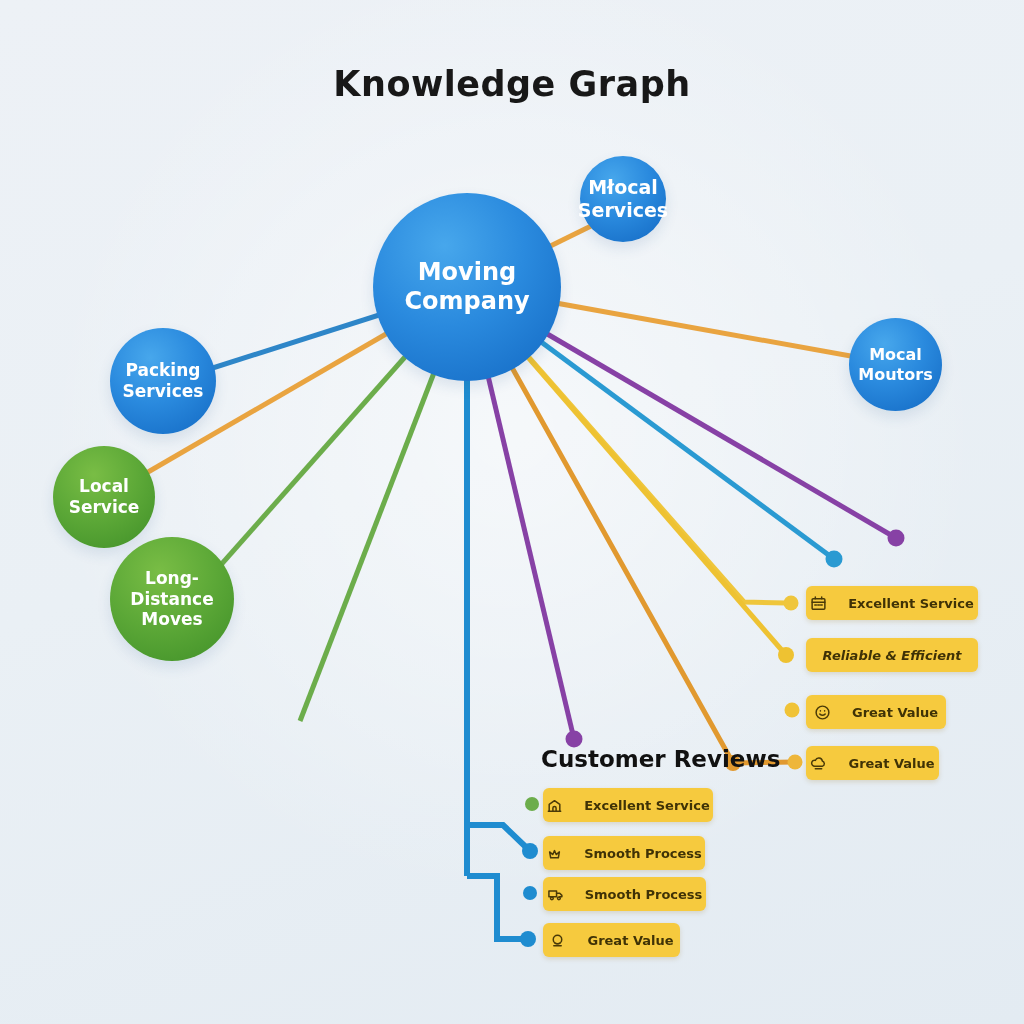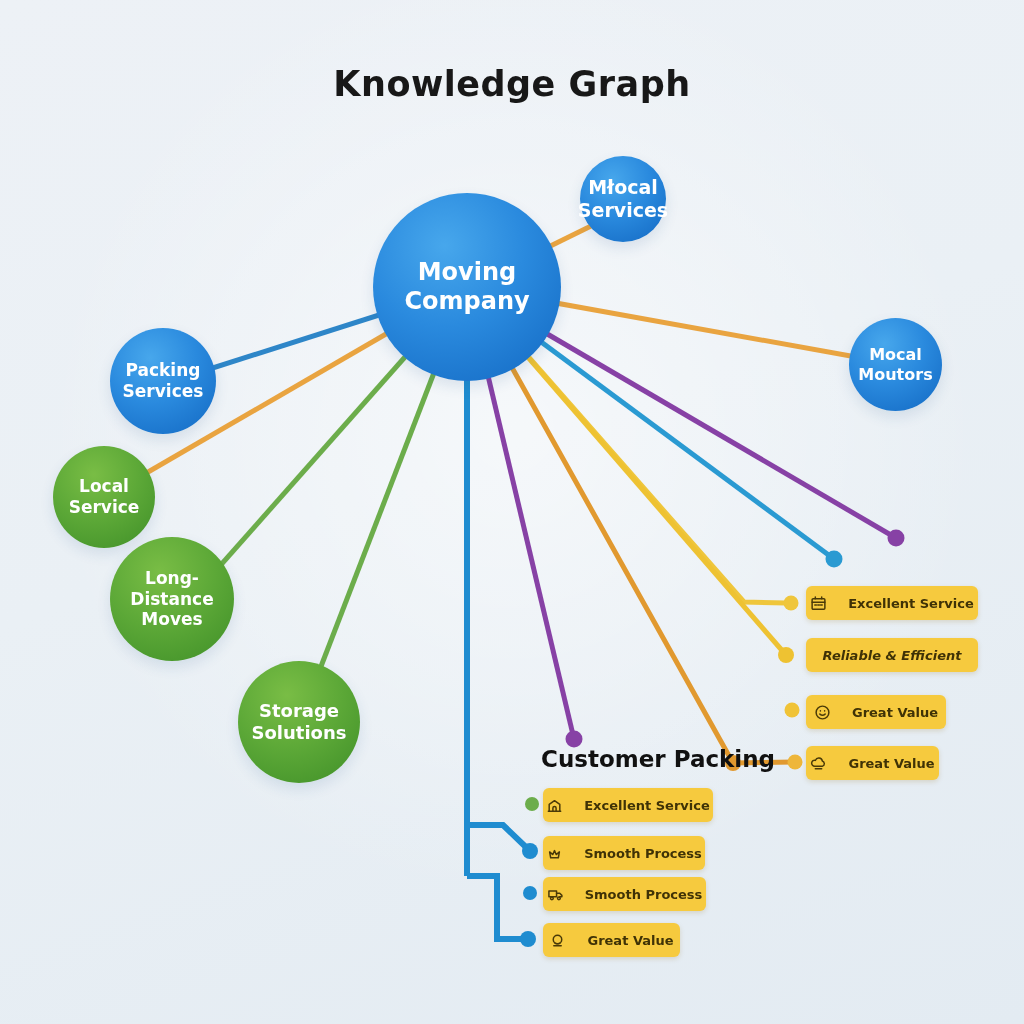--- a/index.html
+++ b/index.html
@@ -95,24 +95,20 @@
 Services</span>
   </div>
   <div class="node green" style="left:53px;top:446px;width:102px;height:102px;font-size:17px;">
     <span>Local
 Service</span>
   </div>
   <div class="node green" style="left:110px;top:537px;width:124px;height:124px;font-size:17px;">
     <span>Long-Distance
 Moves</span>
   </div>
-  <div class="node green" style="left:238px;top:661px;width:122px;height:122px;font-size:18px;">
-    <span>Storage
-Solutions</span>
-  </div>
 
   <div class="badge" style="left:806px;top:586px;width:172px;height:34px;">
     <span class="bicon">
       <svg width="17" height="17" viewBox="0 0 16 16" fill="none" stroke="#4a3a08" stroke-width="1.4" stroke-linecap="round">
         <rect x="2" y="3.5" width="12" height="10" rx="1"></rect>
           <line x1="2" y1="6.8" x2="14" y2="6.8"></line>
         <line x1="5" y1="1.8" x2="5" y2="3.5"></line>
           <line x1="11" y1="1.8" x2="11" y2="3.5"></line>
         <line x1="4.5" y1="9.5" x2="6" y2="9.5"></line>
           <line x1="7.3" y1="9.5" x2="8.8" y2="9.5"></line>
@@ -138,21 +134,21 @@
   <div class="badge" style="left:806px;top:746px;width:133px;height:34px;">
     <span class="bicon">
       <svg width="17" height="17" viewBox="0 0 16 16" fill="none" stroke="#4a3a08" stroke-width="1.4" stroke-linecap="round">
         <path d="M4.5 10.5 a2.8 2.8 0 1 1 .6-5.5 A3.4 3.4 0 0 1 11.6 5.6 a2.6 2.6 0 0 1 .2 4.9 Z"></path>
         <line x1="5" y1="13" x2="11" y2="13"></line>
       </svg>
     </span>
     <span>Great Value</span>
   </div>
 
-  <div class="reviews-heading" style="left:541px;top:746px;">Customer Packing</div>
+  <div class="reviews-heading" style="left:541px;top:746px;">Customer Reviews</div>
 
   <div class="badge" style="left:543px;top:788px;width:170px;height:34px;">
     <span class="bicon">
       <svg width="17" height="17" viewBox="0 0 16 16" fill="none" stroke="#4a3a08" stroke-width="1.4" stroke-linecap="round" stroke-linejoin="round">
         <path d="M3 13 V7 M13 13 V7 M3 7 L8 3.5 L13 7"></path>
         <path d="M6.5 13 v-2.6 a1.5 1.5 0 0 1 3 0 V13"></path>
         <line x1="2.2" y1="13.3" x2="13.8" y2="13.3"></line>
       </svg>
     </span>
     <span>Excellent Service</span>

